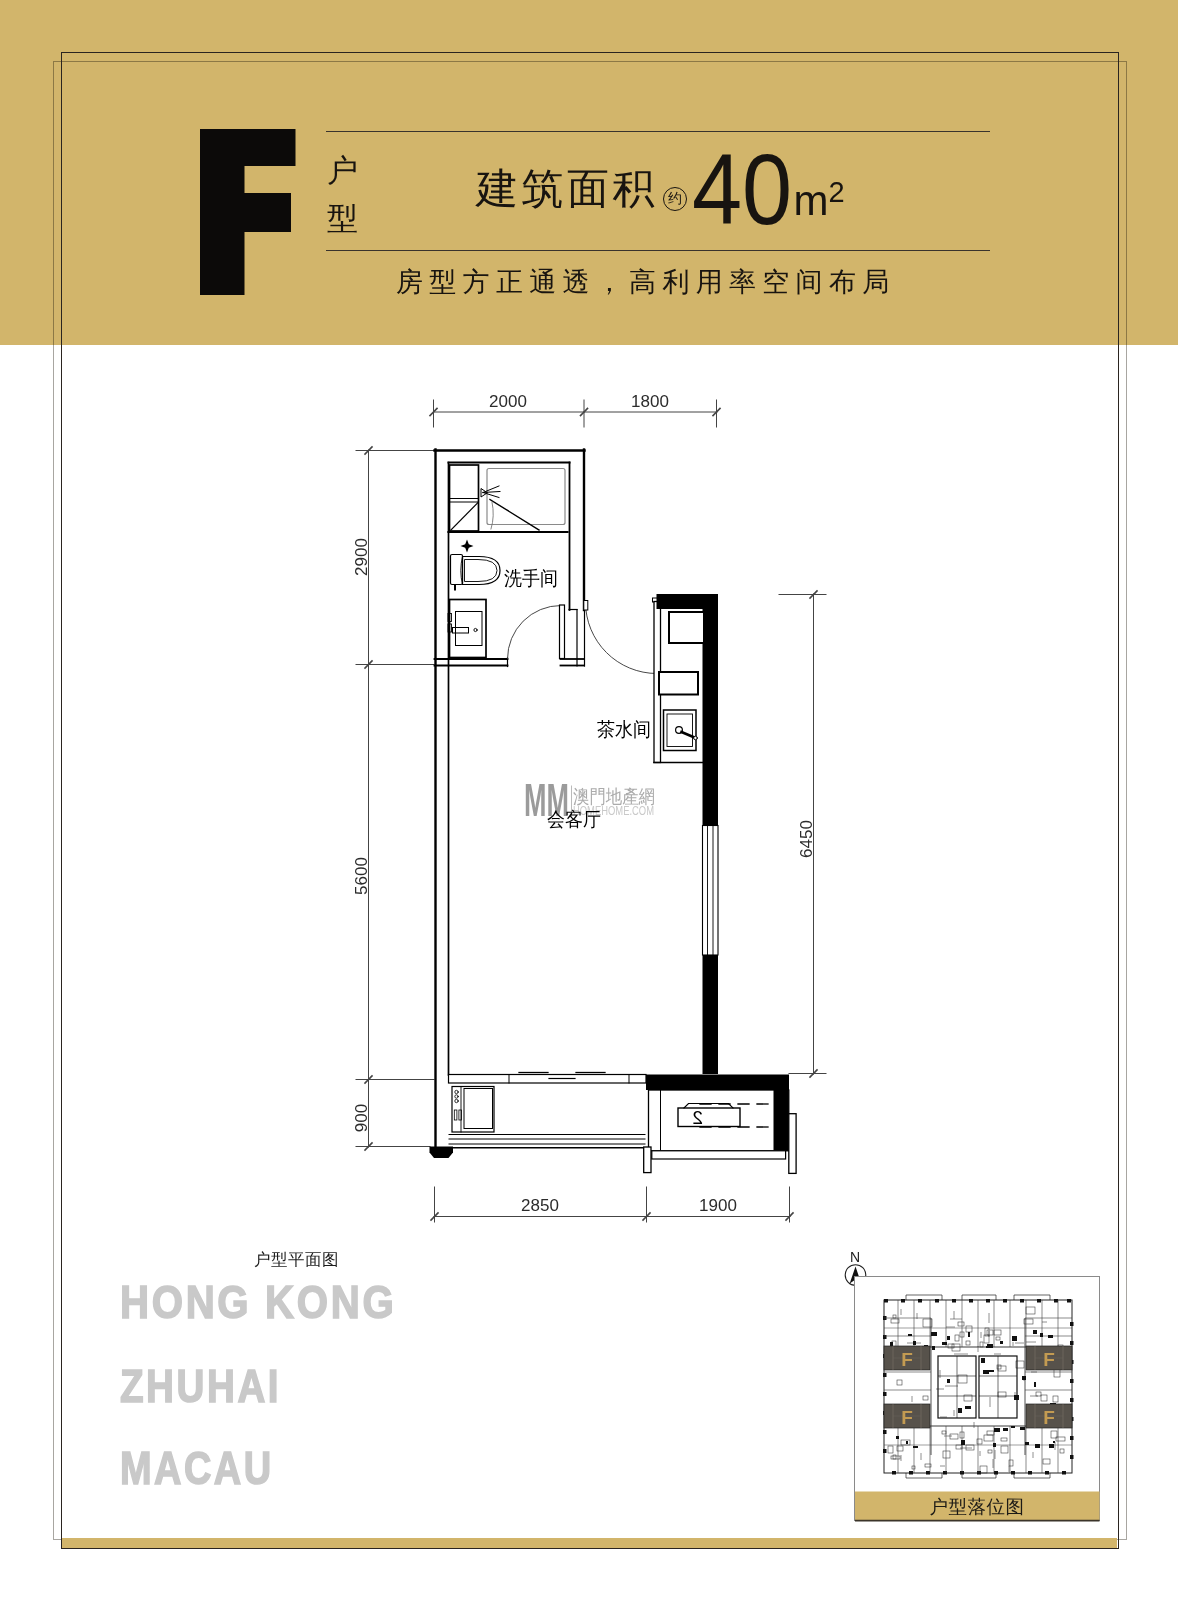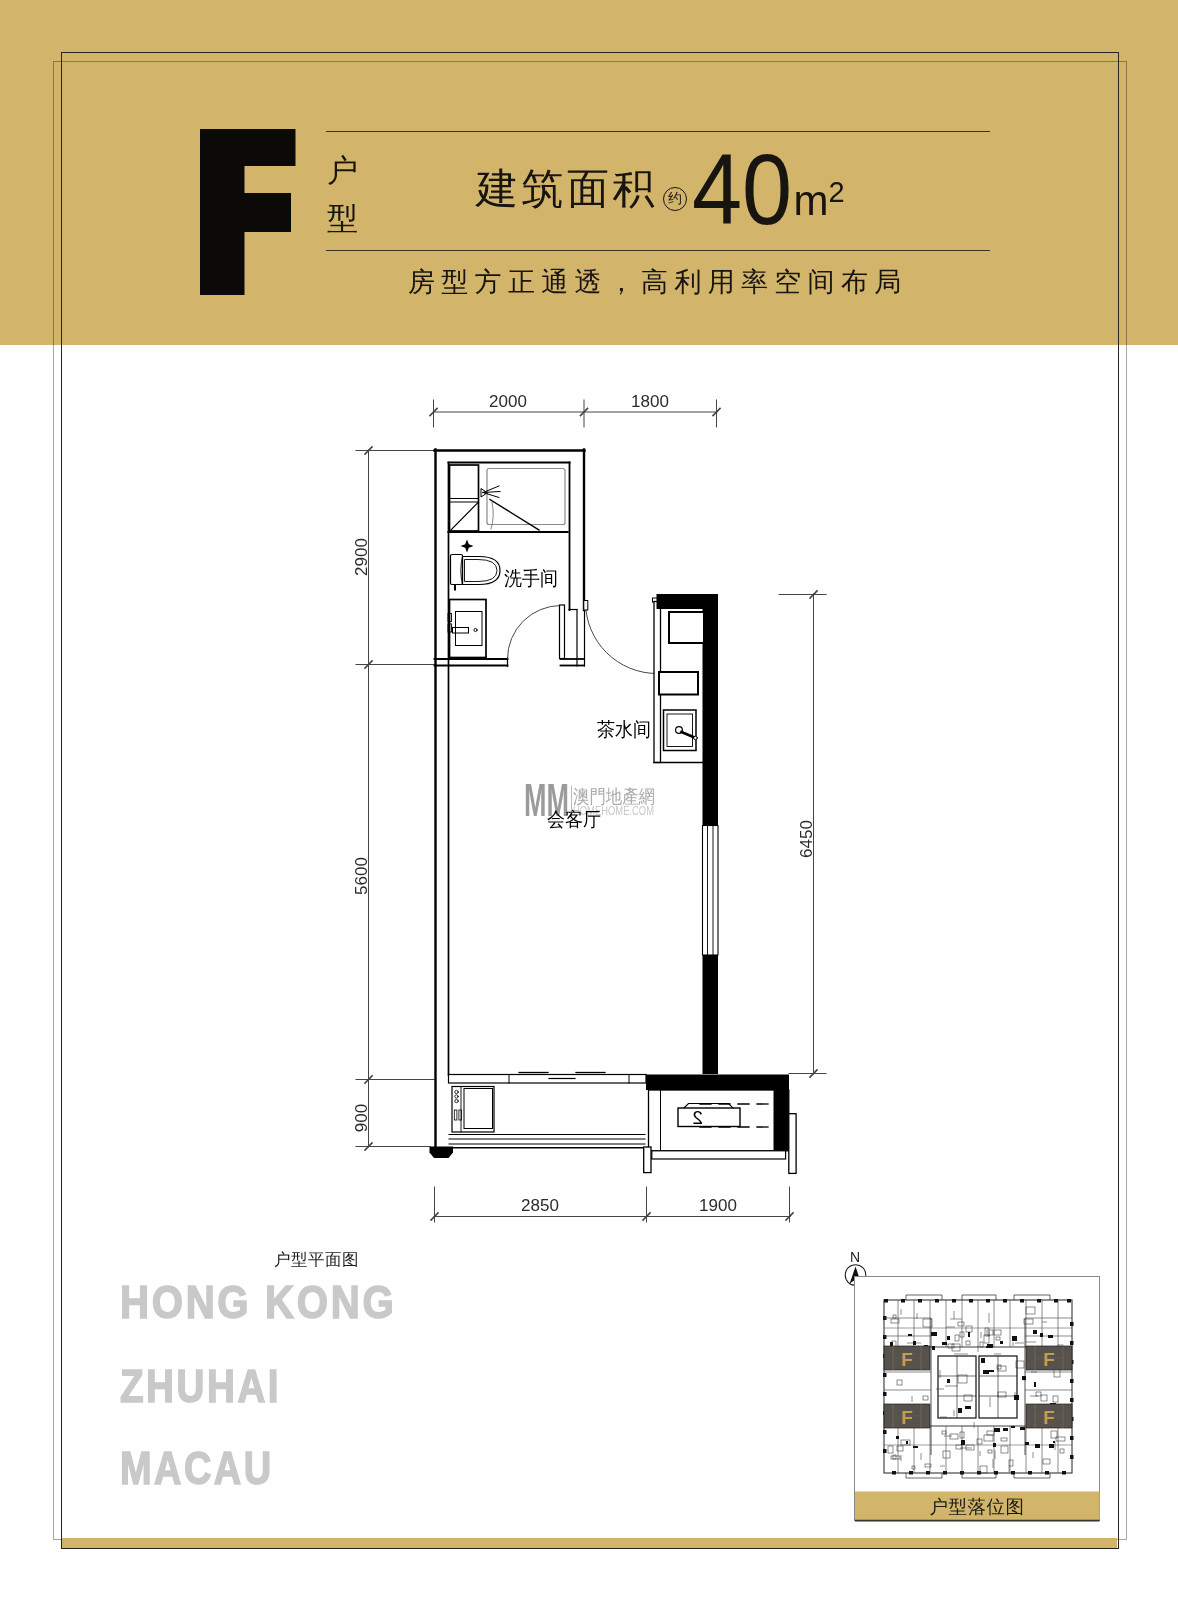--- a/index.html
+++ b/index.html
@@ -29,21 +29,21 @@
 
 <div class="abs" style="left:476px;top:161px;font-size:42px;letter-spacing:3.5px;color:#181410;">建筑面积</div>
 
 <div class="abs" style="left:663px;top:187px;width:24px;height:24px;border:1.4px solid #181410;border-radius:50%;box-sizing:border-box;font-size:14px;line-height:21px;text-align:center;color:#181410;">约</div>
 
 <div class="abs" style="left:692px;top:138.5px;font-size:100px;line-height:1;color:#181410;transform:scaleX(0.9);transform-origin:0 0;">40</div>
 
 <div class="abs" style="left:793.5px;top:179.5px;font-size:42px;line-height:1;color:#181410;">m</div>
 <div class="abs" style="left:828.5px;top:177.5px;font-size:29px;line-height:1;color:#181410;">2</div>
 
-<div class="abs" style="left:408px;top:263.5px;font-size:27px;letter-spacing:6.3px;color:#181410;">房型方正通透，高利用率空间布局</div>
+<div class="abs" style="left:396px;top:263.5px;font-size:27px;letter-spacing:6.3px;color:#181410;">房型方正通透，高利用率空间布局</div>
 
 <svg class="abs" style="left:330px;top:380px" width="520" height="880" viewBox="330 380 520 880" fill="none" stroke-linecap="square">
 
 <g stroke="#444" stroke-width="1">
   <line x1="433.5" y1="412" x2="717" y2="412"></line>
   <line x1="433.5" y1="400" x2="433.5" y2="427"></line>
   <line x1="584" y1="400" x2="584" y2="427"></line>
   <line x1="716.5" y1="400" x2="716.5" y2="427"></line>
   <line x1="430" y1="415.5" x2="437" y2="408.5" stroke-width="1.6"></line>
   <line x1="580.5" y1="415.5" x2="587.5" y2="408.5" stroke-width="1.6"></line>
@@ -256,21 +256,21 @@
   <text x="703" y="1124" font-size="19" fill="#000" stroke="none" transform="scale(-1,1) translate(-1406,0)">2</text>
 </g>
 
 <rect x="651.8" y="1150.8" width="133.8" height="8.2" fill="#fff" stroke="#000" stroke-width="1.2"></rect>
 
 <rect x="643.7" y="1147" width="7.3" height="25.6" fill="#fff" stroke="#000" stroke-width="1.3"></rect>
 
 <rect x="788.8" y="1113.7" width="7.3" height="59.7" fill="#fff" stroke="#000" stroke-width="1.3"></rect>
 </svg>
 
-<div class="abs" style="left:274px;top:1249px;font-size:16.5px;letter-spacing:0.5px;color:#1c1c1c;">户型平面图</div>
+<div class="abs" style="left:254px;top:1249px;font-size:16.5px;letter-spacing:0.5px;color:#1c1c1c;">户型平面图</div>
 
 <div class="abs" style="left:120px;top:1275px;font-size:46px;font-weight:bold;letter-spacing:3px;color:#c9c9c9;-webkit-text-stroke:1.5px #c9c9c9;transform:scaleX(0.875);transform-origin:0 0;">HONG KONG</div>
 
 <div class="abs" style="left:120px;top:1359px;font-size:46px;font-weight:bold;letter-spacing:3px;color:#c9c9c9;-webkit-text-stroke:1.5px #c9c9c9;transform:scaleX(0.84);transform-origin:0 0;">ZHUHAI</div>
 
 <div class="abs" style="left:120px;top:1441px;font-size:46px;font-weight:bold;letter-spacing:3px;color:#c9c9c9;-webkit-text-stroke:1.5px #c9c9c9;transform:scaleX(0.825);transform-origin:0 0;">MACAU</div>
 
 <svg class="abs" style="left:840px;top:1244px" width="40" height="50" viewBox="840 1244 40 50">
 <text x="850" y="1262" font-size="14" fill="#222" font-family="Liberation Sans">N</text>
 <circle cx="855.5" cy="1275" r="10.3" fill="#fff" stroke="#222" stroke-width="1.1"></circle>

